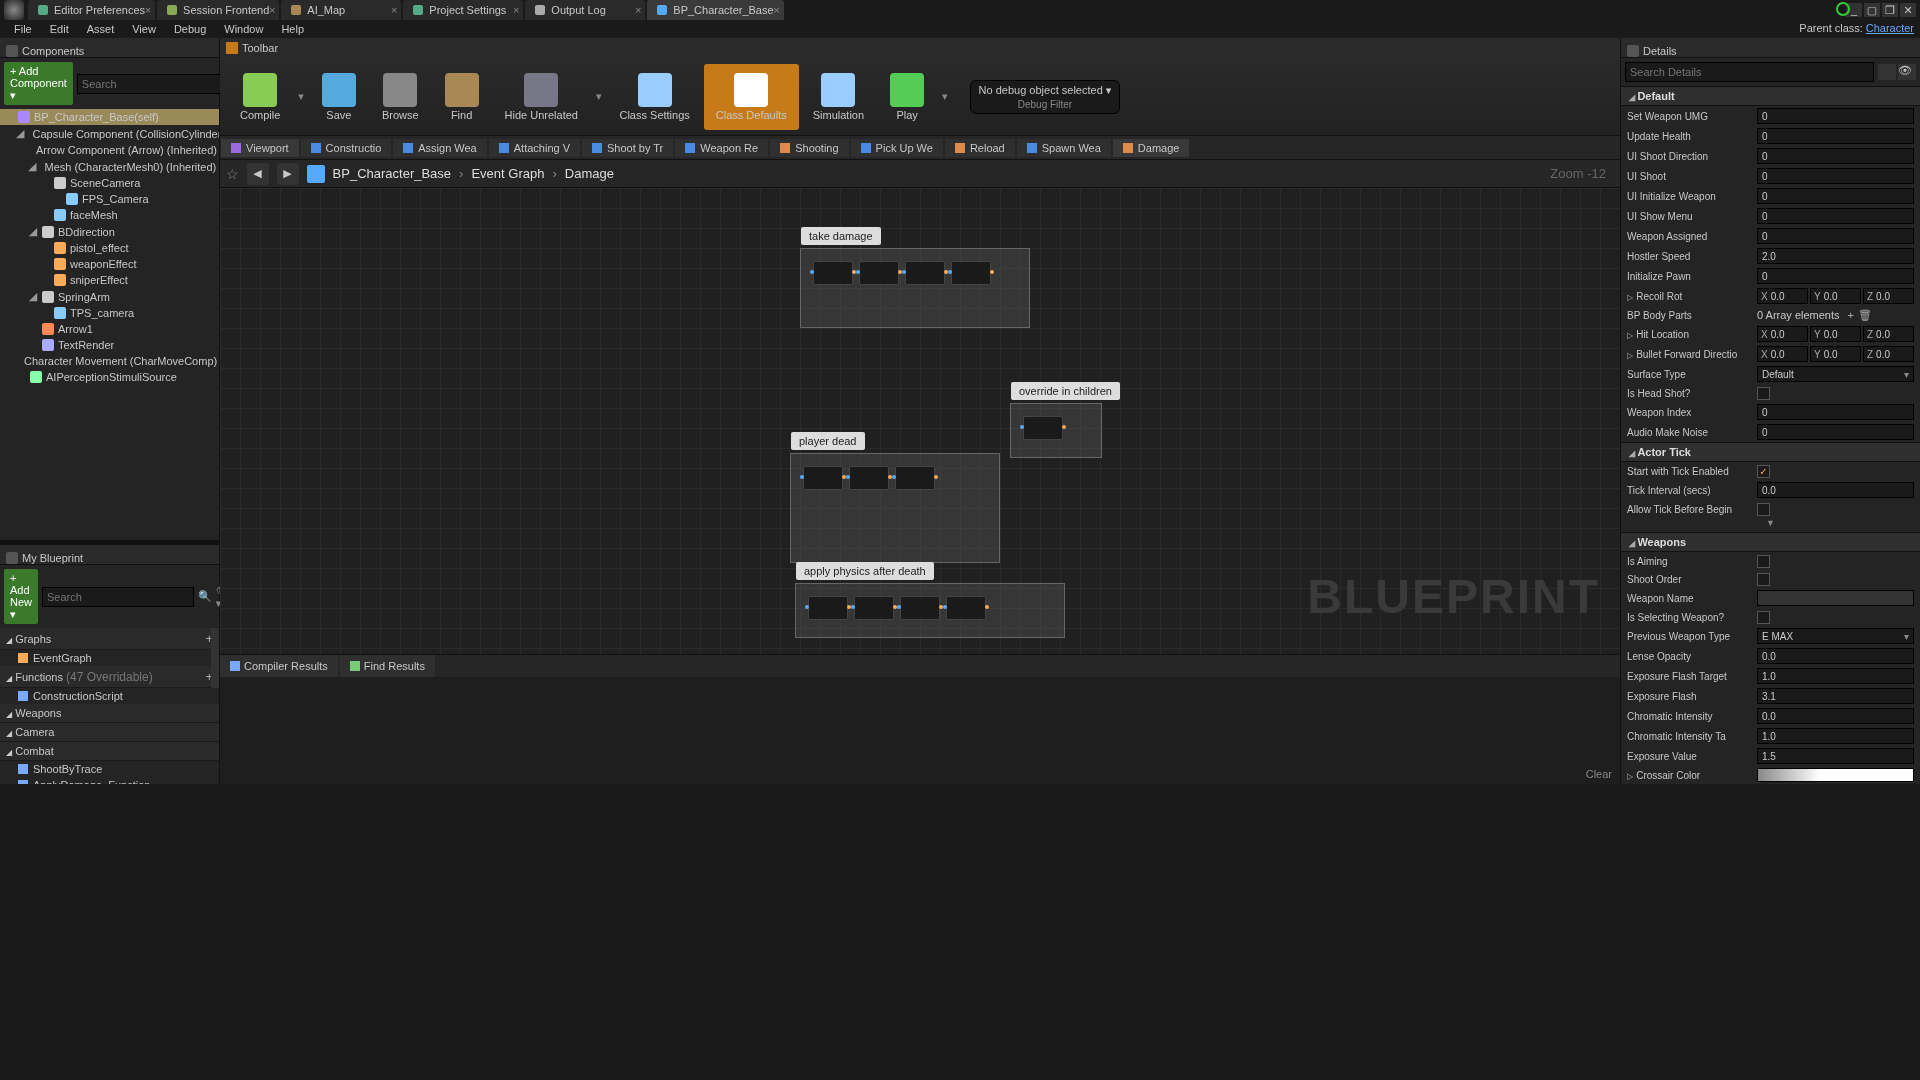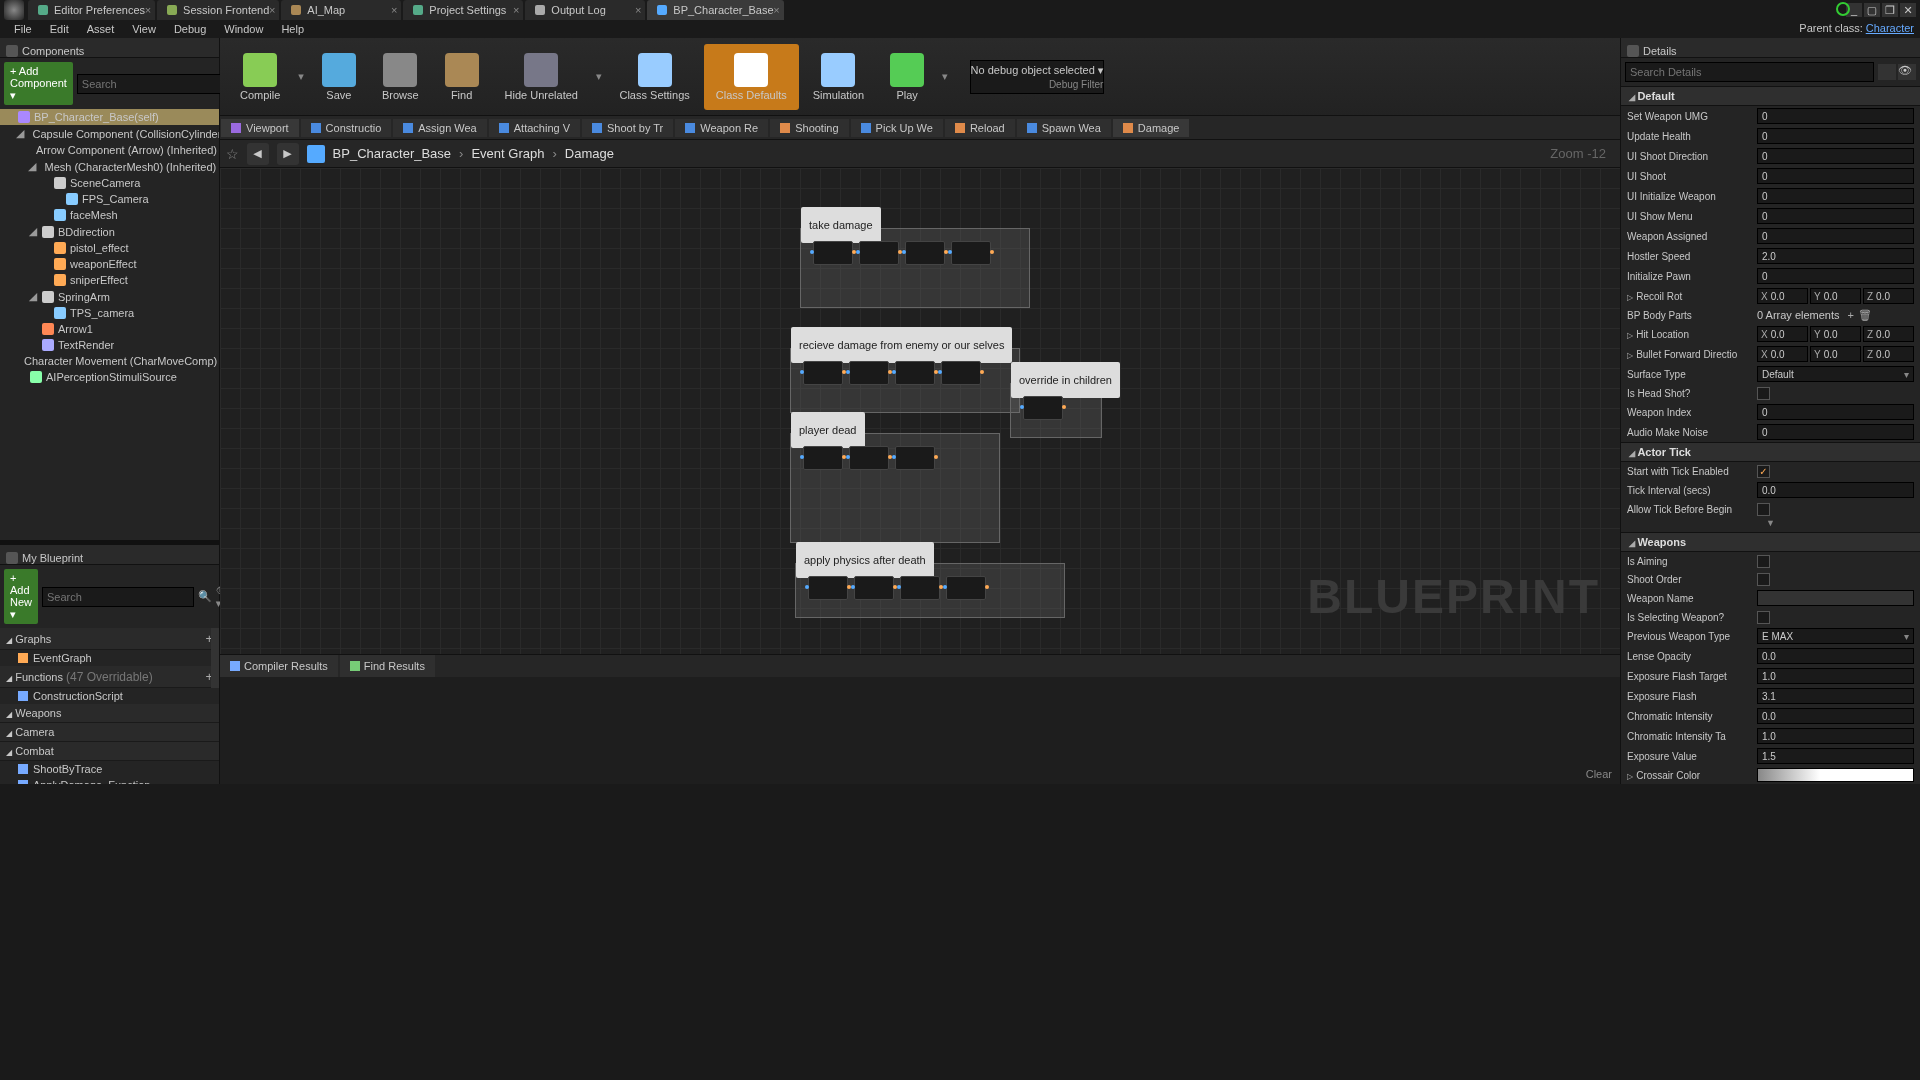--- a/index.html
+++ b/index.html
@@ -30,36 +30,36 @@
 .tree-row{padding:2px 4px;display:flex;align-items:center;gap:4px;white-space:nowrap;cursor:pointer}
 .tree-row.sel{background:#9a8a5a;color:#000}
 .tree-row .tw{width:10px;text-align:center;color:#999}
 .tree-row .ic{width:12px;height:12px;border-radius:2px}
 .indent1{padding-left:16px}.indent2{padding-left:28px}.indent3{padding-left:40px}.indent4{padding-left:52px}
 .toolbar{height:78px;background:linear-gradient(#2a2a2a,#222);display:flex;align-items:center;padding:0 8px;gap:2px;border-bottom:1px solid #111}
 .toolbtn{display:flex;flex-direction:column;align-items:center;justify-content:center;padding:4px 12px;cursor:pointer;border-radius:3px;height:66px;min-width:56px}
 .toolbtn.active{background:#c77a1a}
 .toolbtn .ticon{width:34px;height:34px;border-radius:4px;margin-bottom:2px}
 .toolbar-label{background:#2a2a2a;height:20px;display:flex;align-items:center;padding:0 6px;gap:4px;font-size:11px}
-.debugbox{background:#1a1a1a;border:1px solid #000;padding:3px 0;margin-left:16px;border-radius:0;display:flex;flex-direction:column;align-items:flex-end}
+.debugbox{background:#1a1a1a;border:1px solid #000;padding:3px 8px;margin-left:16px;border-radius:6px;display:flex;flex-direction:column;align-items:center}
 .funcbar{height:24px;background:#262626;display:flex;align-items:center;border-bottom:1px solid #111;overflow:hidden}
 .funcpill{padding:3px 10px;margin:0 1px;background:#2f2f2f;display:flex;align-items:center;gap:5px;cursor:pointer;white-space:nowrap;font-size:10px}
 .funcpill.active{background:#383838}
 .funcpill .fi{width:10px;height:10px}
 .fi-purple{background:#9a6adf}.fi-blue{background:#4a8adf}.fi-orange{background:#df8a4a}
 .crumbbar{height:28px;background:#262626;display:flex;align-items:center;padding:0 6px;gap:8px;border-bottom:1px solid #111}
 .crumbbar .star{color:#888;font-size:14px}
 .crumbbar .nav{width:22px;height:22px;background:#333;border-radius:3px;display:flex;align-items:center;justify-content:center;cursor:pointer}
 .crumbbar .crumb{color:#ddd;font-size:13px}
 .crumbbar .sep{color:#888;font-size:13px}
 .zoom{margin-left:auto;color:#666;font-size:13px;padding-right:8px}
 .graph{flex:1;position:relative;background:#202020;background-image:linear-gradient(#2a2a2a 1px,transparent 1px),linear-gradient(90deg,#2a2a2a 1px,transparent 1px);background-size:20px 20px;overflow:hidden}
 .watermark{position:absolute;right:20px;bottom:30px;font-size:48px;font-weight:bold;color:#3a3a3a;letter-spacing:2px}
 .comment{position:absolute;background:rgba(120,120,120,0.25);border:1px solid #666}
-.comment .lbl{position:absolute;top:-22px;left:0;background:#ddd;color:#222;padding:12px 8px;border-radius:2px;font-size:11px;white-space:nowrap}
+.comment .lbl{position:absolute;top:-22px;left:0;background:#ddd;color:#222;padding:3px 8px;border-radius:2px;font-size:11px;white-space:nowrap}
 .nodecluster{position:absolute;display:flex;gap:6px;align-items:center}
 .node{width:40px;height:24px;background:#1a1a1a;border:1px solid #444;border-radius:2px;position:relative}
 .node::before{content:"";position:absolute;left:-4px;top:8px;width:4px;height:4px;background:#5af;border-radius:50%}
 .node::after{content:"";position:absolute;right:-4px;top:8px;width:4px;height:4px;background:#fa5;border-radius:50%}
 .results{height:130px;background:#1e1e1e;border-top:1px solid #111;display:flex;flex-direction:column}
 .resulttabs{height:22px;display:flex;background:#262626}
 .resulttabs .rt{padding:3px 10px;background:#2f2f2f;margin-right:2px;display:flex;align-items:center;gap:4px;cursor:pointer}
 .resultbody{flex:1;position:relative}
 .clear{position:absolute;right:8px;bottom:4px;color:#888;cursor:pointer}
 .mybp{height:240px;border-top:1px solid #111;display:flex;flex-direction:column}
@@ -300,20 +300,24 @@
           </div>
           <div class="subitem">
             <span class="ic" style="width:10px;height:10px;background:#7af"></span>
             <span>ApplyDamage_Function</span>
           </div>
         </div>
     </div>
   </div>
 
   <div class="center">
+    <div class="toolbar-label">
+      <div style="width:12px;height:12px;background:#c77a1a"></div>
+      <span>Toolbar</span>
+    </div>
     <div class="toolbar" id="toolbar">
         <div class="toolbtn">
           <div class="ticon" style="background:#8c5"></div>
           <span>Compile</span>
         </div>
         <div style="color: rgb(136, 136, 136); align-self: center; padding: 0px 4px;">▾</div>
         <div class="toolbtn">
           <div class="ticon" style="background:#5ad"></div>
           <span>Save</span>
         </div>
@@ -414,29 +418,20 @@
       <div class="watermark">BLUEPRINT</div>
     <div class="comment" style="left: 580px; top: 60px; width: 230px; height: 80px;">
           <div class="lbl">take damage</div>
           <div class="nodecluster" style="left: 12px; top: 12px;">
             <div class="node"></div>
             <div class="node"></div>
             <div class="node"></div>
             <div class="node"></div>
           </div>
         </div>
-        <div class="comment" style="left: 570px; top: 180px; width: 230px; height: 65px;">
-          <div class="lbl">recieve damage from enemy or our selves</div>
-          <div class="nodecluster" style="left: 12px; top: 12px;">
-            <div class="node"></div>
-            <div class="node"></div>
-            <div class="node"></div>
-            <div class="node"></div>
-          </div>
-        </div>
         <div class="comment" style="left: 790px; top: 215px; width: 92px; height: 55px;">
           <div class="lbl">override in children</div>
           <div class="nodecluster" style="left: 12px; top: 12px;">
             <div class="node"></div>
           </div>
         </div>
         <div class="comment" style="left: 570px; top: 265px; width: 210px; height: 110px;">
           <div class="lbl">player dead</div>
           <div class="nodecluster" style="left: 12px; top: 12px;">
             <div class="node"></div>

